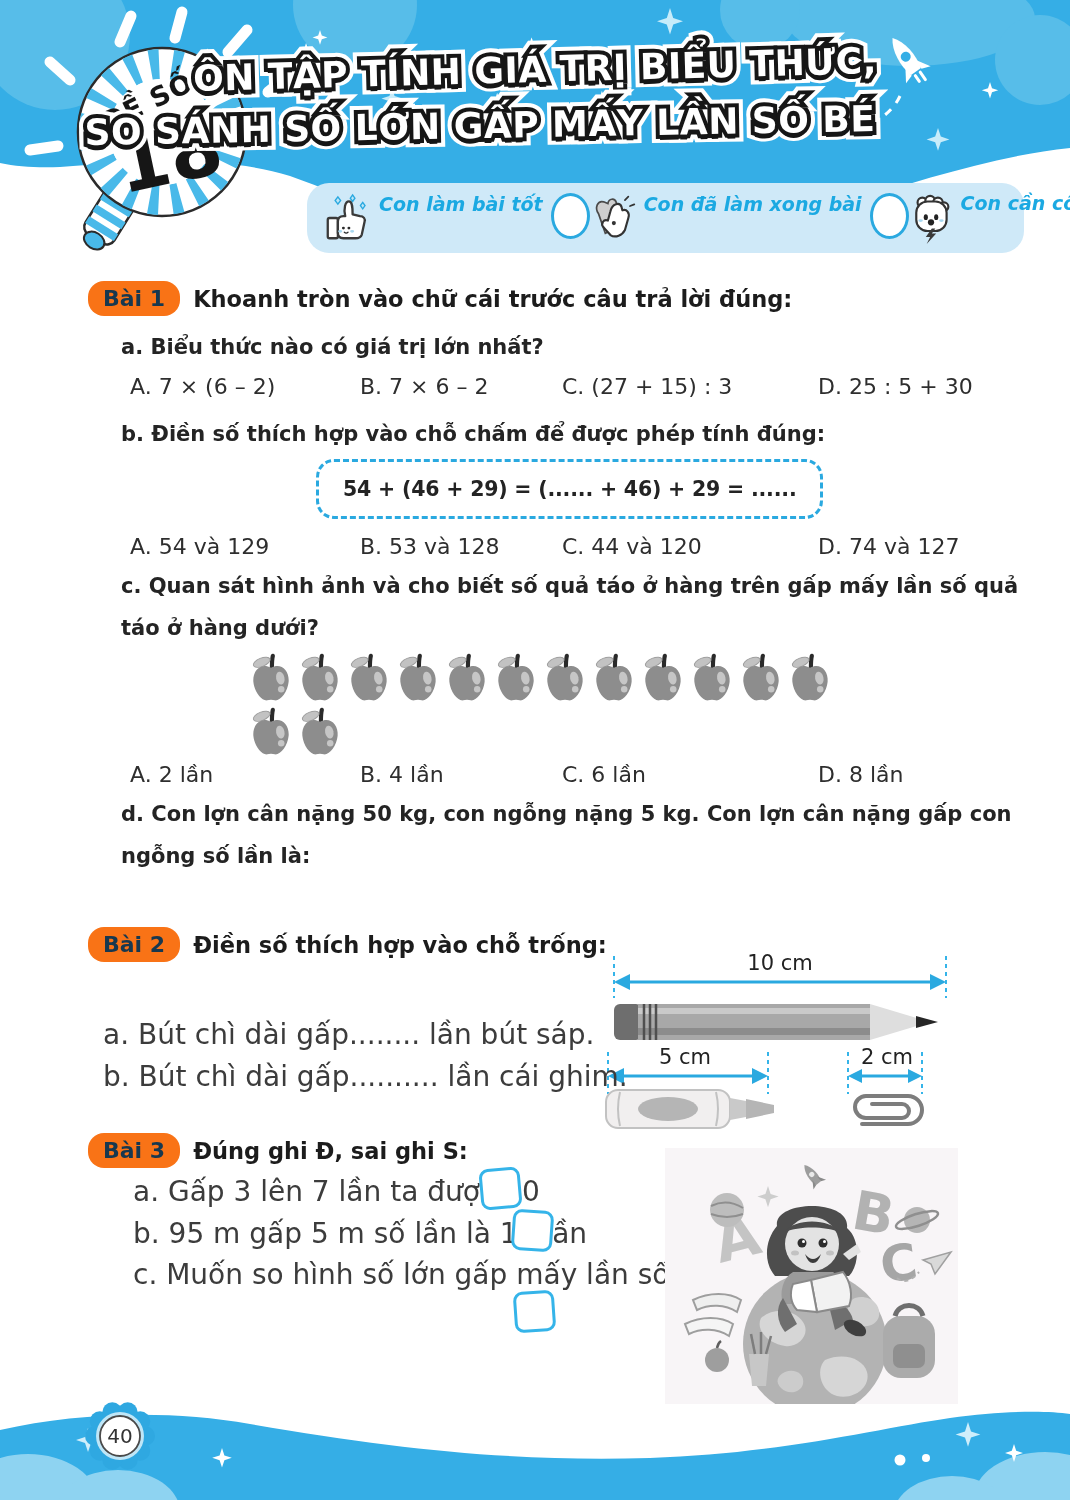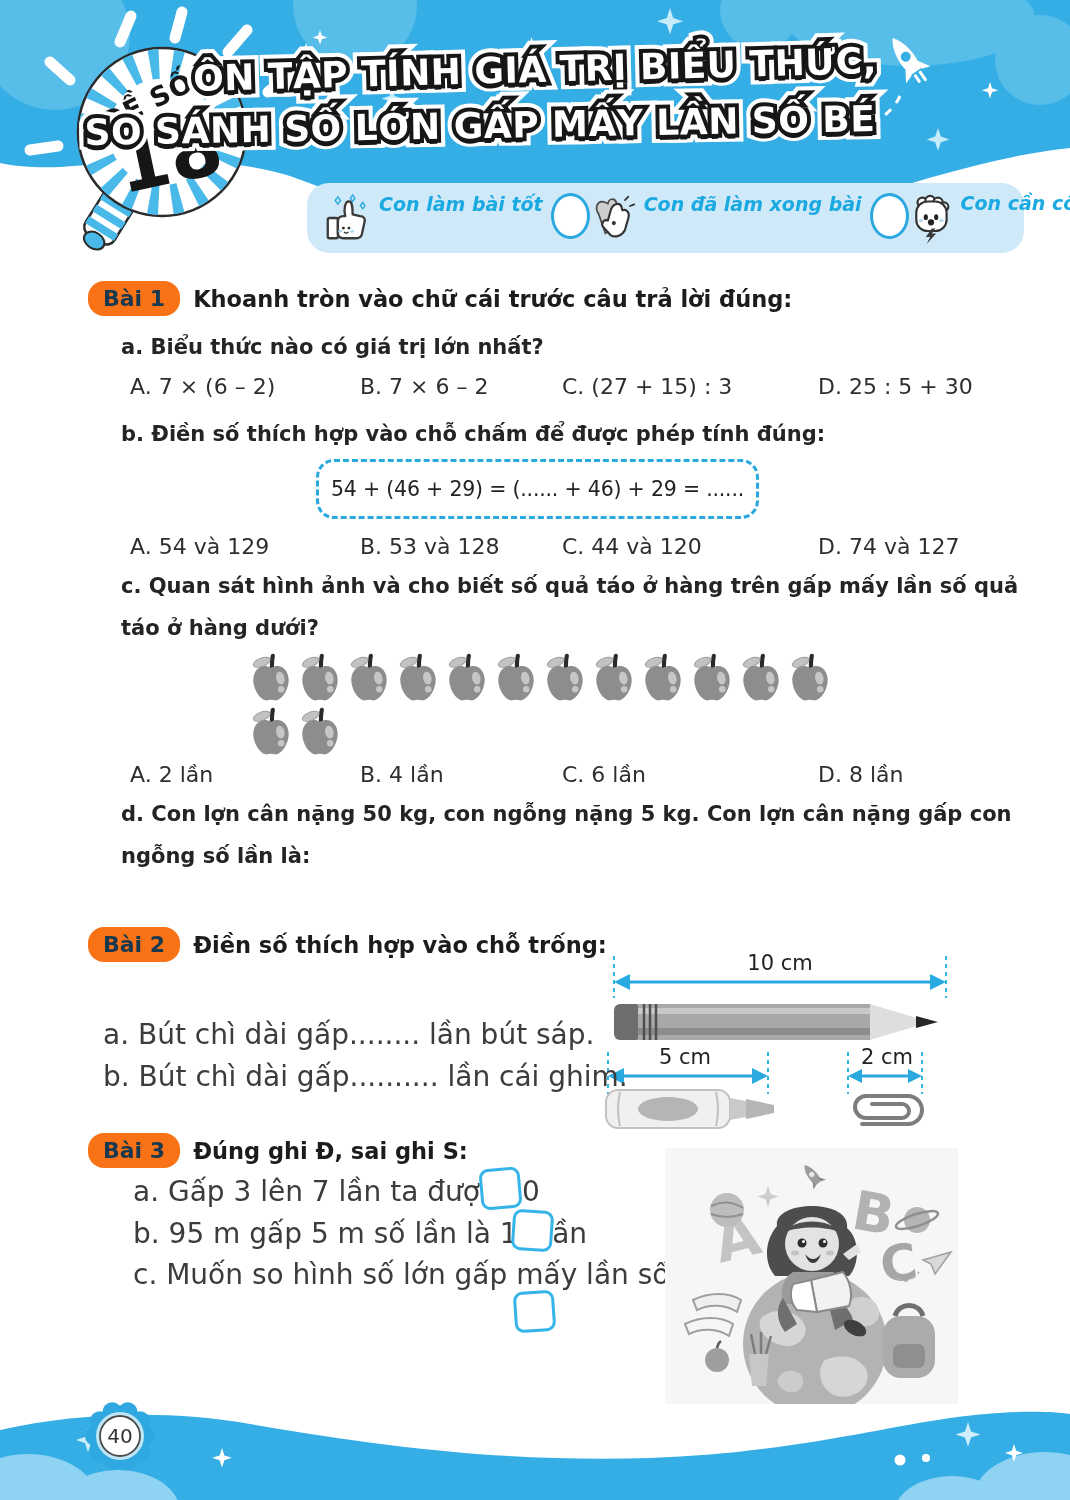--- a/index.html
+++ b/index.html
@@ -30,21 +30,21 @@
   
   .badge{display:inline-block;background:#f97316;color:#17384f;font-weight:bold;font-size:22px;
          padding:5px 15px;border-radius:16px;}
   .h-row{position:absolute;left:88px;display:flex;align-items:center;gap:13px;}
   .h-title{font-weight:bold;font-size:22.5px;color:#1c1c1c;}
   .q{position:absolute;left:95px;font-weight:bold;font-size:21px;color:#242424;white-space:nowrap;margin-left:26px;}
   .opt-row{position:absolute;left:0;top:0;width:1070px;height:30px;}
   .opt{position:absolute;font-size:22px;color:#2e2e2e;white-space:nowrap;}
   .o1{left:130px}.o2{left:360px}.o3{left:562px}.o4{left:818px}
   #eq-box{position:absolute;left:316px;top:459px;border:3px dashed #2aa9e0;border-radius:18px;
-          padding:15px 12px;font-weight:normal;font-size:20.5px;color:#232323;letter-spacing:-0.2px;
+          padding:15px 24px;font-weight:bold;font-size:20.5px;color:#232323;letter-spacing:-0.2px;
           background:#fff;white-space:nowrap;}
   .itm{position:absolute;font-size:28px;color:#3c3c3c;white-space:nowrap;}
   .ansbox{position:absolute;width:35px;height:35px;border:3px solid #35b4e9;border-radius:9px;
           background:#fff;}
 
   
   #apples-top,#apples-bottom{position:absolute;left:248px;display:flex;gap:3px;}
   #apples-top{top:653px;}
   #apples-bottom{top:707px;}
   .apple{width:46px;height:52px;}

